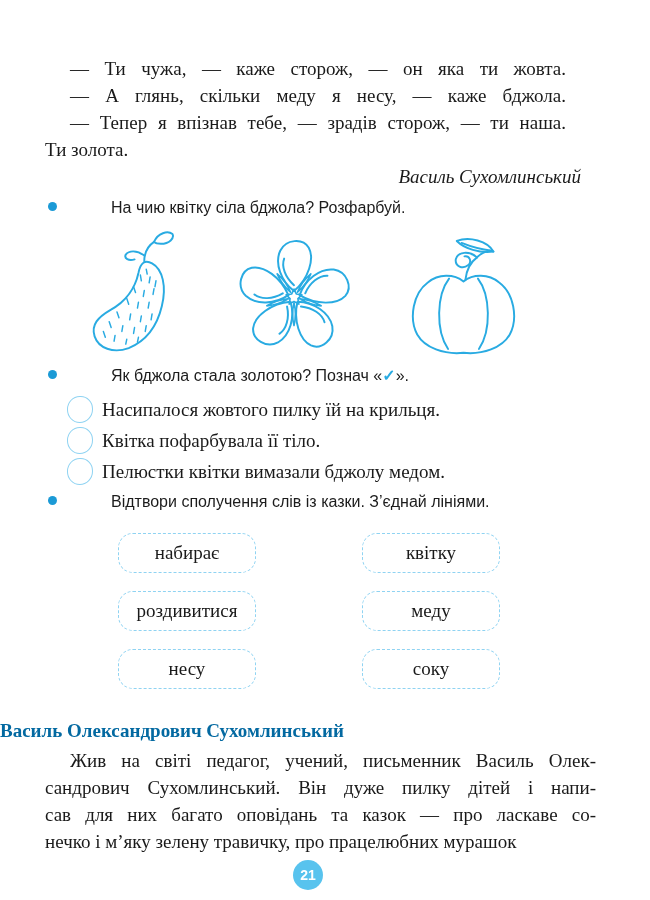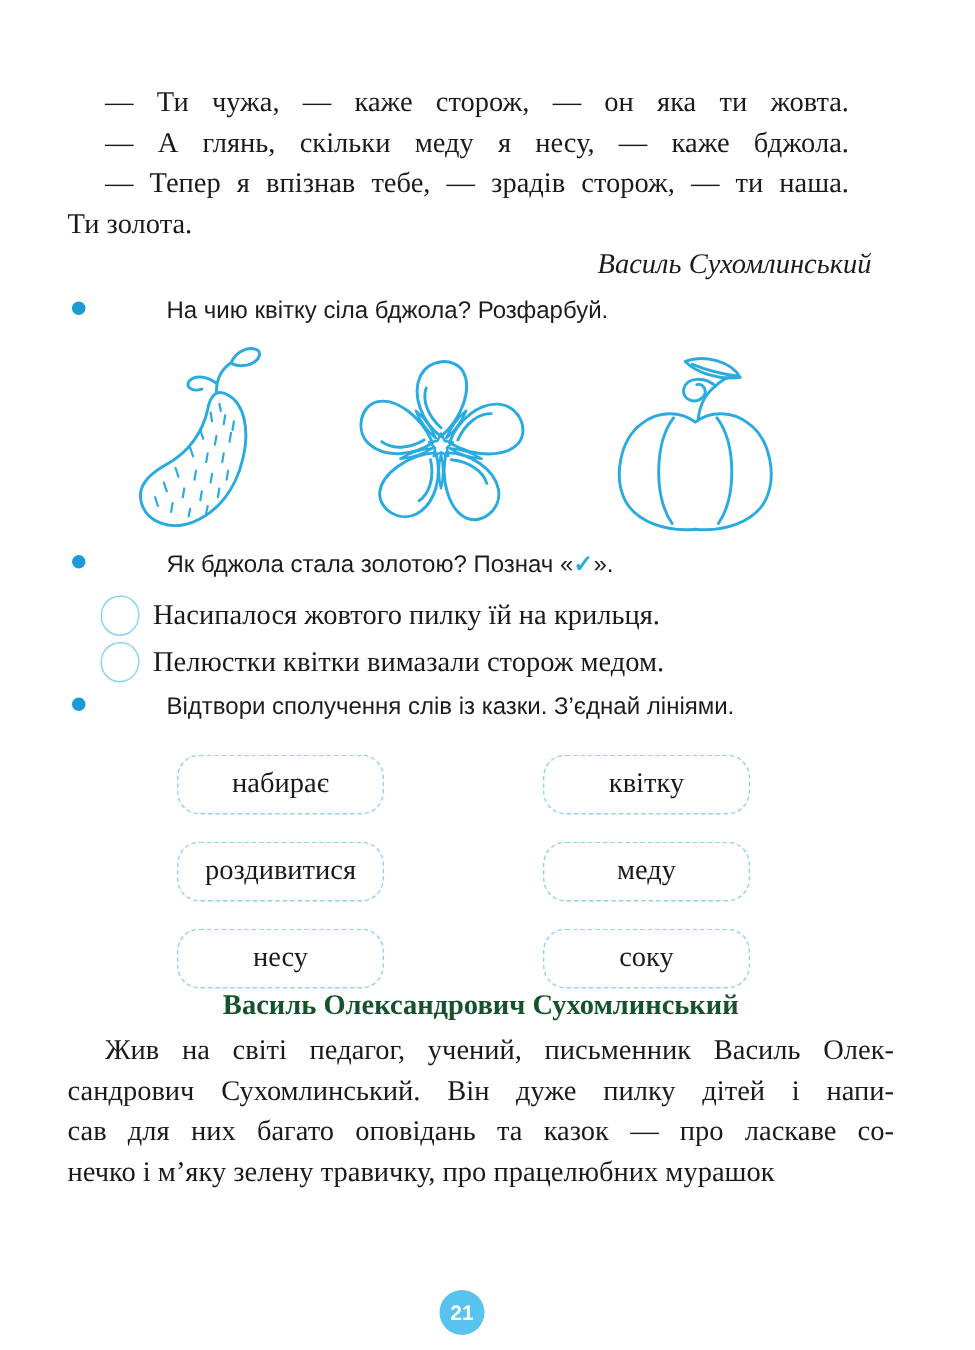--- a/index.html
+++ b/index.html
@@ -31,22 +31,22 @@
   .option { display:flex; align-items:center; height:29px; margin-bottom:2px; }
   .circle { flex:0 0 auto; width:24px; height:25px; border:1.6px solid #8fd3f2;
             border-radius:50% 48% 52% 50%; margin-right:9px; background:#fff; }
   .option .txt { font-size:19px; }
   
   .match { margin:22px 0 0 118px; display:grid; grid-template-columns:138px 138px;
            column-gap:106px; row-gap:18px; }
   .wbox { height:38px; border:1.6px dashed #8fd3f2; border-radius:15px; background:#fff;
           display:flex; align-items:center; justify-content:center; font-size:19px; }
   
-  .bio-title { text-align:center; font-size:19px; font-weight:bold;
-               color:#14532d; line-height:24px; }
+  .bio-title { margin-top:30px; text-align:left; font-size:19px; font-weight:bold;
+               color:#0369a1; line-height:24px; }
   .bio { margin:4px 45px 0 45px; font-size:19px; line-height:27px; }
   .bio .line { text-align:justify; text-align-last:justify; }
   .bio .line.indent { text-indent:25px; }
   .bio .line.last { text-align:left; text-align-last:left; }
   
   .page-num { position:absolute; left:293px; top:860px; width:30px; height:30px;
               border-radius:50%; background:#58c3ee; color:#fff;
               font-family:"Liberation Sans", sans-serif; font-weight:bold; font-size:14px;
               display:flex; align-items:center; justify-content:center; }
   svg { display:block; }
@@ -174,21 +174,25 @@
     <span><span>Як бджола стала золотою? Познач «</span><span class="check">✓</span><span>».</span></span>
   </div>
 
   <div class="options">
     <div class="option">
       <span class="circle"></span>
       <span class="txt">Насипалося жовтого пилку їй на крильця.</span>
     </div>
     <div class="option">
       <span class="circle"></span>
-      <span class="txt">Пелюстки квітки вимазали сторож медом.</span>
+      <span class="txt">Квітка пофарбувала її тіло.</span>
+    </div>
+    <div class="option">
+      <span class="circle"></span>
+      <span class="txt">Пелюстки квітки вимазали бджолу медом.</span>
     </div>
   </div>
 
   <div class="task task3">
     <span class="bullet"></span>
     <span>Відтвори сполучення слів із казки. З’єднай лініями.</span>
   </div>
 
   <div class="match">
     <div class="wbox">набирає</div>

